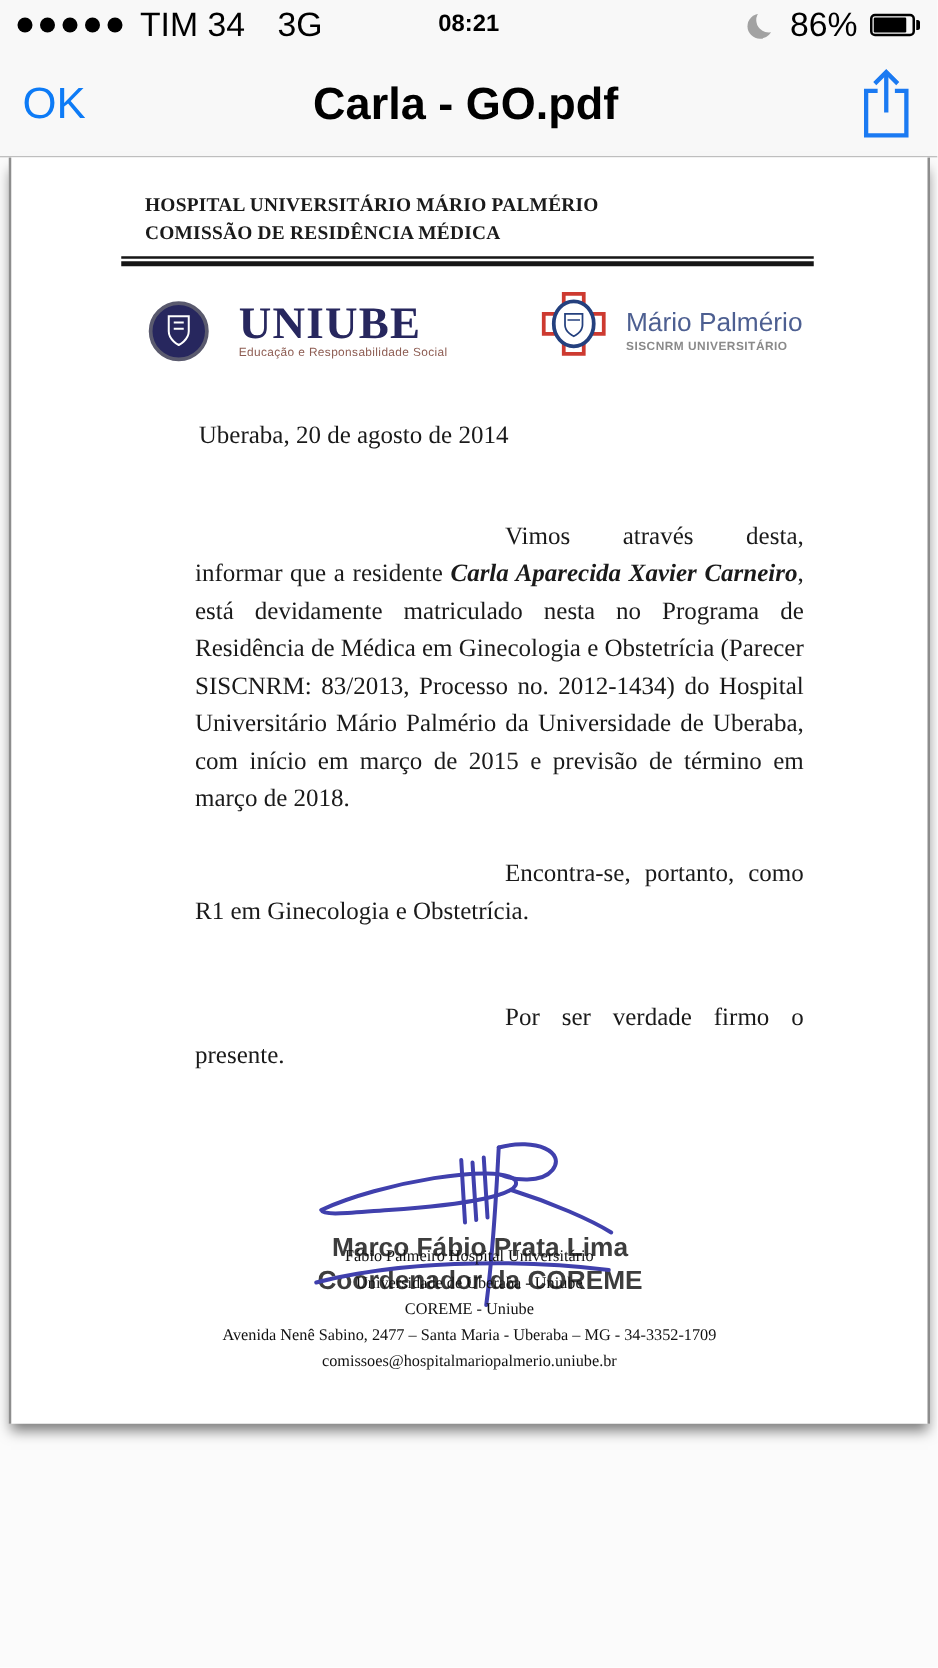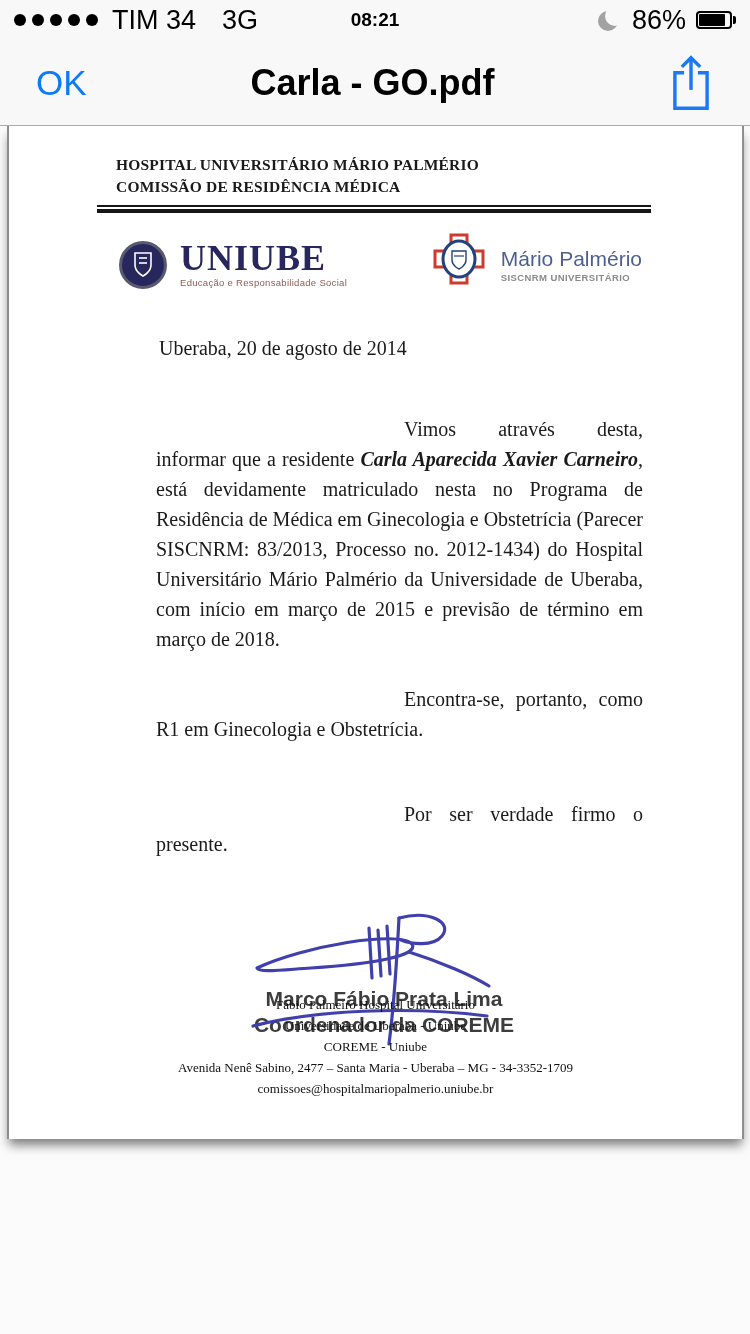--- a/index.html
+++ b/index.html
@@ -26,21 +26,21 @@
   .battery-body {
     width:36px; height:18px; border:2px solid #000; border-radius:4px;
     padding:1px; display:flex;
   }
   .battery-fill { background:#000; border-radius:1px; height:100%; }
   .battery-tip { width:3px; height:8px; background:#000; border-radius:0 2px 2px 0; margin-left:1px; }
 
   
   .nav-bar {
     height:86px; background:#f8f8f8; border-bottom:1px solid #adadad;
-    display:flex; align-items:center; position:relative; padding:0 36px;
+    display:flex; align-items:center; position:relative; padding:0 18px;
   }
   .nav-back { color:#0d7bf6; font-size:35px; cursor:pointer; z-index:2; }
   .nav-title {
     position:absolute; left:0; right:5px; text-align:center;
     font-size:36px; font-weight:700; color:#000;
   }
   .nav-share { margin-left:auto; z-index:2; cursor:pointer; display:block; }
 
   
   .pdf-viewport { height:1207px; background:#fbfbfb; position:relative; }
@@ -51,21 +51,21 @@
     overflow:hidden;
     font-family:"Liberation Serif", serif; color:#1a1a1a;
   }
 
   .doc-header { margin:28px 0 0 107px; font-weight:700; font-size:15.5px; line-height:22px; letter-spacing:0.2px; }
   .doc-rule { margin:7px 0 0 88px; width:554px; }
   .doc-rule .thin { height:2px; background:#161616; margin-bottom:2px; }
   .doc-rule .thick { height:4px; background:#161616; }
 
   .logos-row { display:flex; align-items:center; margin:16px 100px 0 110px; font-family:"Liberation Sans", sans-serif; }
-  .uniube { display:flex; align-items:flex-start; gap:13px; }
+  .uniube { display:flex; align-items:flex-start; gap:24px; }
   .uniube-seal {
     width:48px; height:48px; border-radius:50%;
     background:#27275e; border:3px solid #5a5a6e;
     display:flex; align-items:center; justify-content:center; flex:0 0 auto;
   }
   .uniube-text .wordmark {
     font-family:"Liberation Serif", serif; font-weight:700;
     font-size:36px; line-height:34px; color:#27275e; letter-spacing:1px;
   }
   .uniube-text .tagline { font-size:9.5px; color:#8d5c52; margin-top:2px; letter-spacing:0.3px; }

